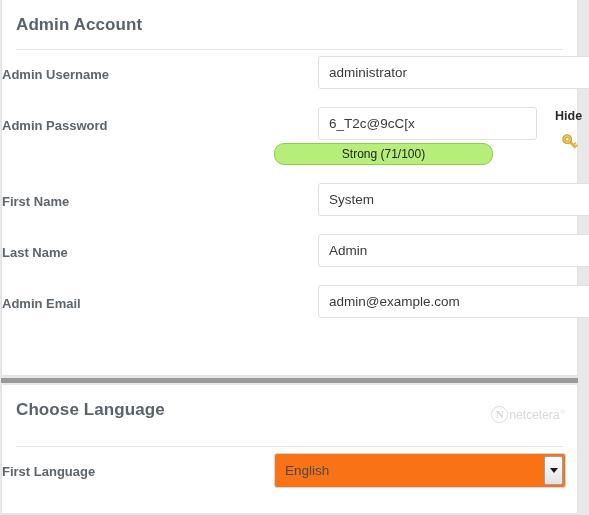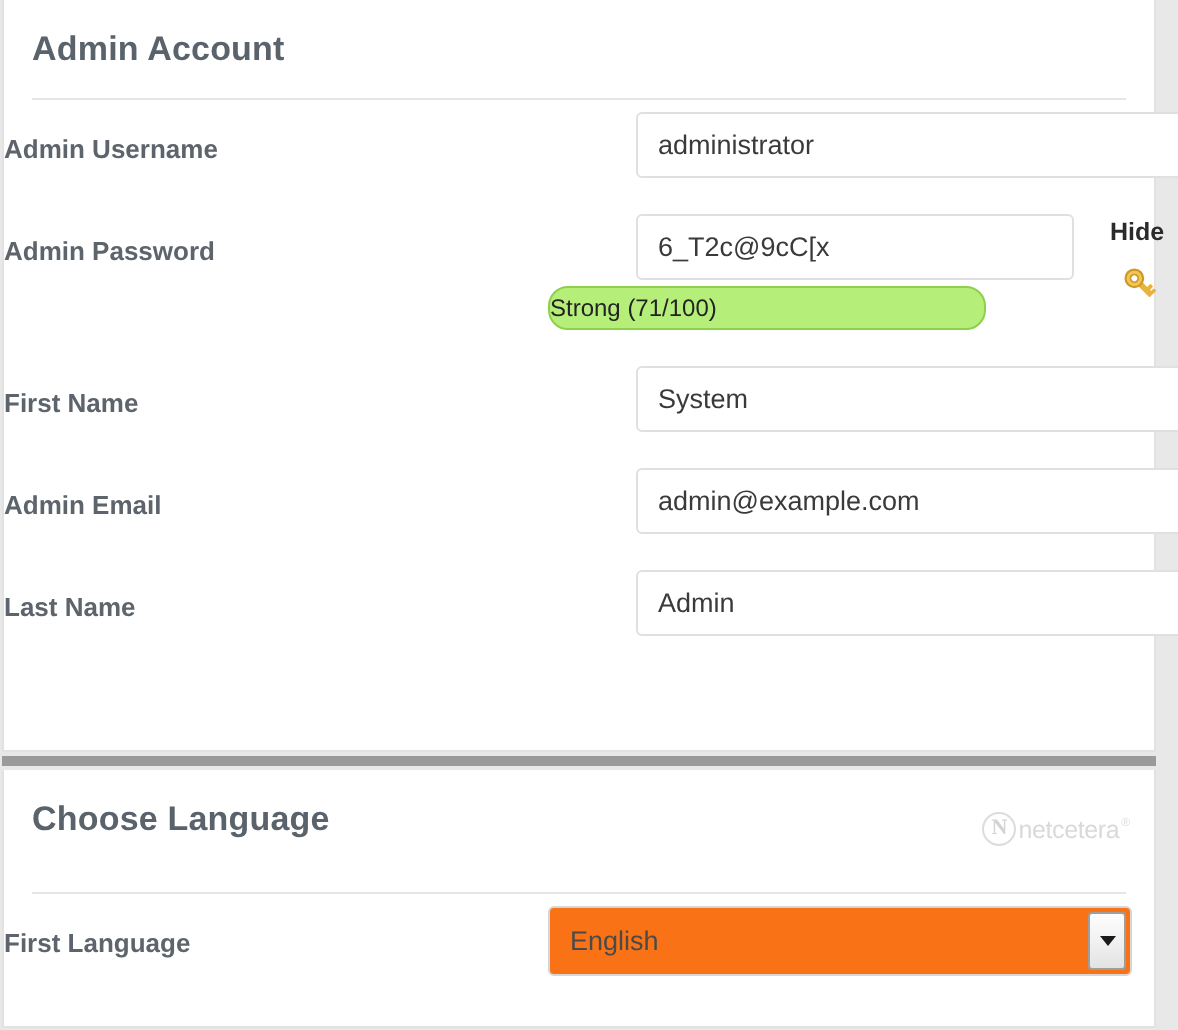--- a/index.html
+++ b/index.html
@@ -153,21 +153,21 @@
   .strength-bar {
     box-sizing: border-box;
     width: 219px;
     height: 22px;
     margin-top: 3px;
     background: #b5ef79;
     border: 1px solid #8fd04a;
     border-radius: 10px;
     display: flex;
     align-items: center;
-    justify-content: flex-start;
+    justify-content: center;
     font-size: 12px;
     color: #232323;
   }
   .pwd-side {
     margin-left: 18px;
     display: flex;
     flex-direction: column;
     align-items: center;
   }
   .hide-toggle {
@@ -272,30 +272,30 @@
       </div>
 
       <div class="form-row">
         <div class="form-label">First Name</div>
         <div class="form-control">
           <input class="txt-input wide" type="text" value="System" style="">
         </div>
       </div>
 
       <div class="form-row">
+        <div class="form-label">Last Name</div>
+        <div class="form-control">
+          <input class="txt-input wide" type="text" value="Admin" style="">
+        </div>
+      </div>
+
+      <div class="form-row">
         <div class="form-label">Admin Email</div>
         <div class="form-control">
           <input class="txt-input wide" type="text" value="admin@example.com" style="">
-        </div>
-      </div>
-
-      <div class="form-row">
-        <div class="form-label">Last Name</div>
-        <div class="form-control">
-          <input class="txt-input wide" type="text" value="Admin" style="">
         </div>
       </div>
 
     </div>
   </div>
 
   <div class="panel-divider-bar"></div>
 
   <div class="panel panel-language">
 

